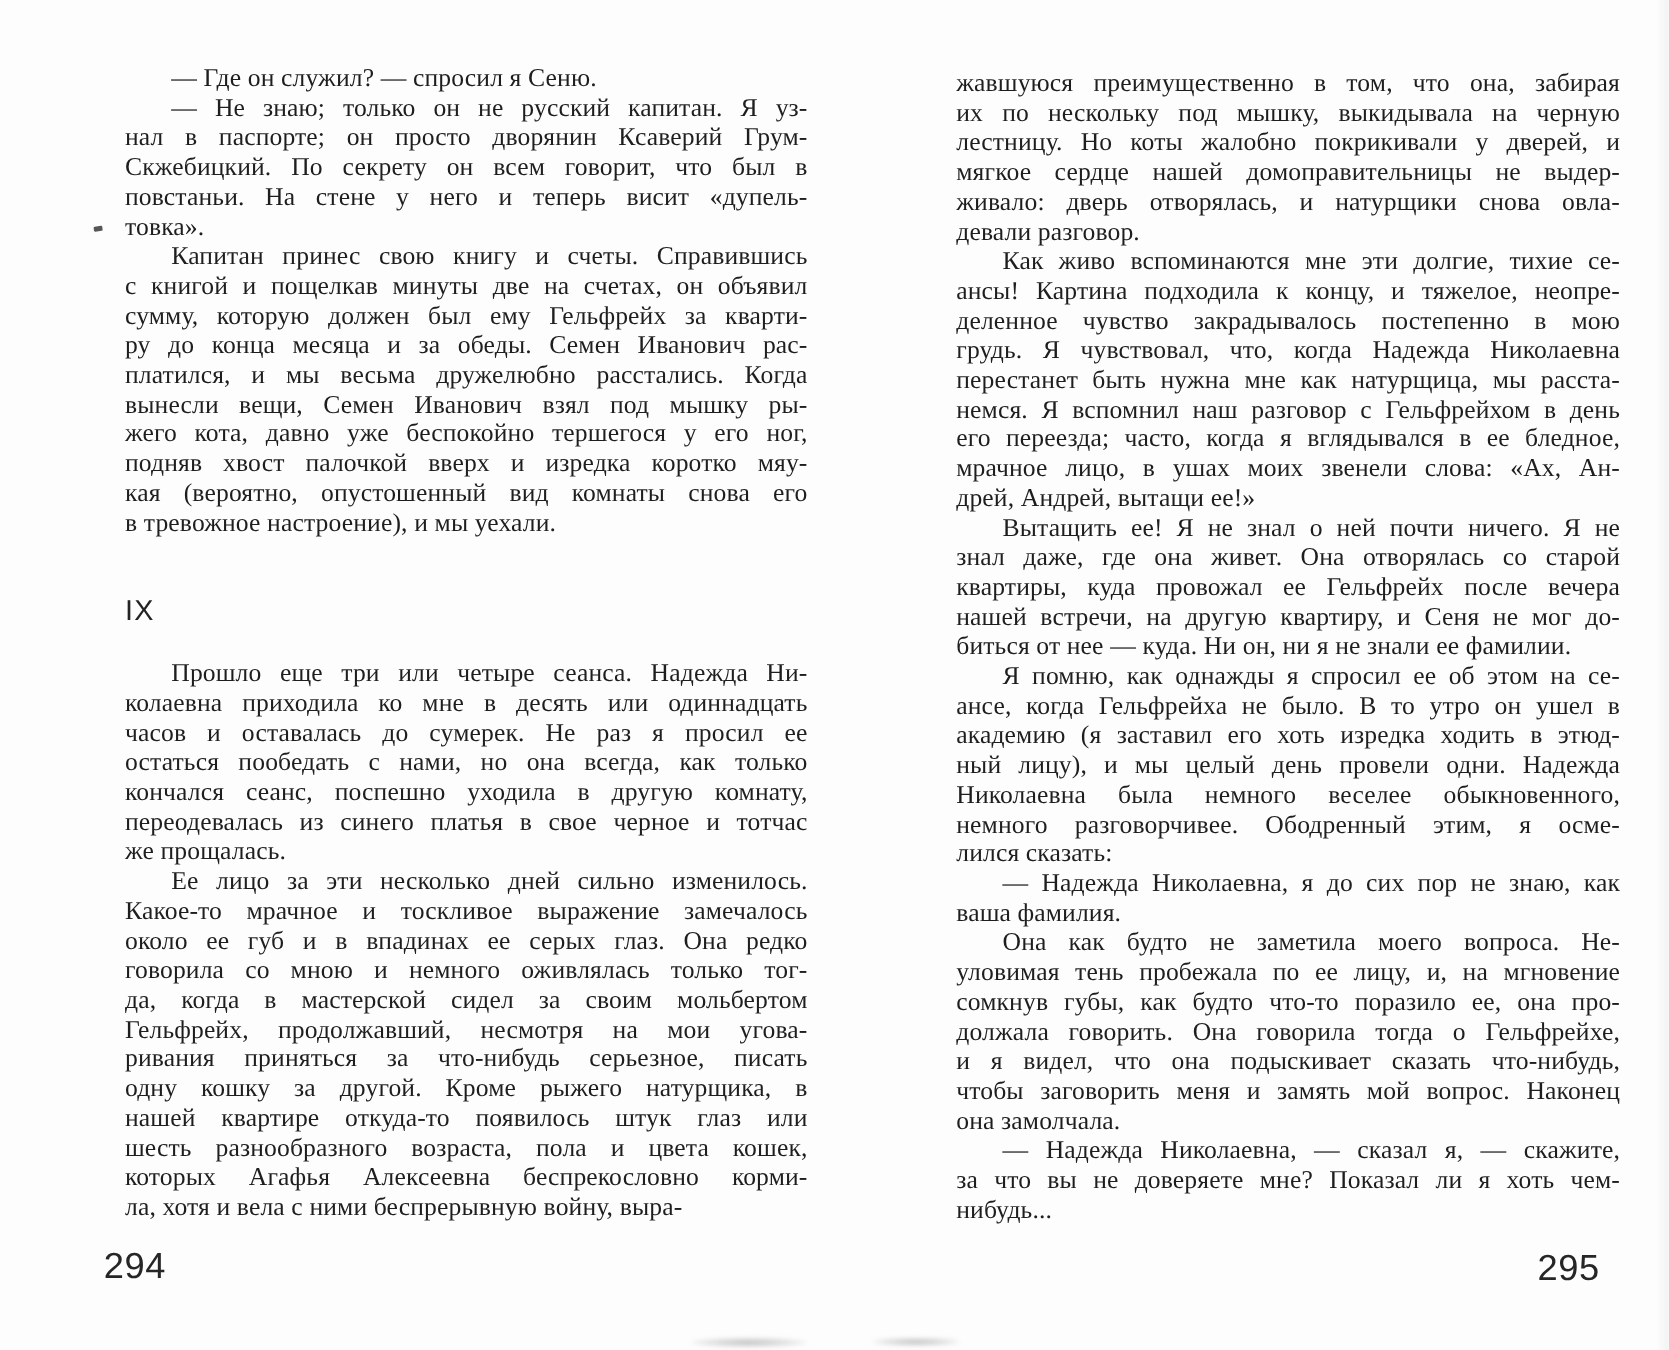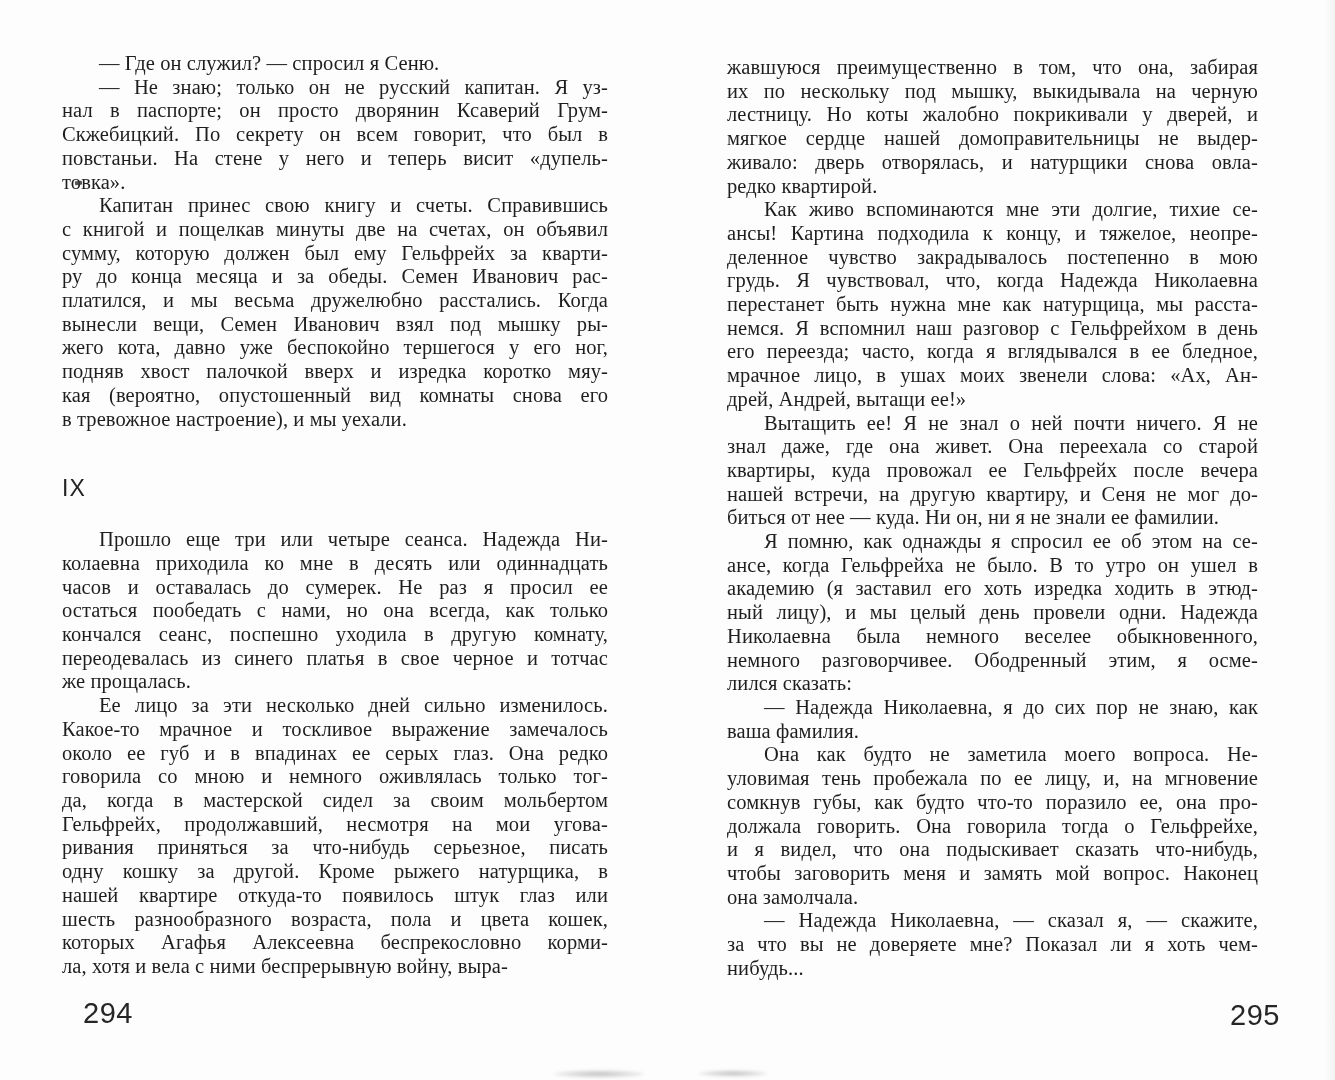--- a/index.html
+++ b/index.html
@@ -11,20 +11,21 @@
     font-family: "Liberation Serif", serif;
     color: #1e1e1e;
   }
   .spread { position: absolute; inset: 0; }
 
   .page-column {
     position: absolute;
     font-size: 20.5px;
     line-height: 23.7px;
     letter-spacing: 0.1px;
+    margin-left: 38px;
   }
   #left-column  { left: 62px;  top: 52px; width: 546px; }
   #right-column { left: 727px; top: 56px; width: 531px; }
 
   .para { margin: 0; }
   .line { text-align: left; }
   .line.fill { text-align: justify; text-align-last: justify; }
   .line.indent { text-indent: 37px; }
 
   .chapter-heading {
@@ -125,36 +126,36 @@
         <div class="line">ла, хотя и вела с ними беспрерывную войну, выра-</div>
       </div>
     </section>
   <section class="page-column" id="right-column">
       <div class="para">
         <div class="line fill">жавшуюся преимущественно в том, что она, забирая</div>
         <div class="line fill">их по нескольку под мышку, выкидывала на черную</div>
         <div class="line fill">лестницу. Но коты жалобно покрикивали у дверей, и</div>
         <div class="line fill">мягкое сердце нашей домоправительницы не выдер-</div>
         <div class="line fill">живало: дверь отворялась, и натурщики снова овла-</div>
-        <div class="line">редко квартирой.</div>
+        <div class="line">девали разговор.</div>
       </div>
       <div class="para">
         <div class="line fill indent">Как живо вспоминаются мне эти долгие, тихие се-</div>
         <div class="line fill">ансы! Картина подходила к концу, и тяжелое, неопре-</div>
         <div class="line fill">деленное чувство закрадывалось постепенно в мою</div>
         <div class="line fill">грудь. Я чувствовал, что, когда Надежда Николаевна</div>
         <div class="line fill">перестанет быть нужна мне как натурщица, мы расста-</div>
         <div class="line fill">немся. Я вспомнил наш разговор с Гельфрейхом в день</div>
         <div class="line fill">его переезда; часто, когда я вглядывался в ее бледное,</div>
         <div class="line fill">мрачное лицо, в ушах моих звенели слова: «Ах, Ан-</div>
         <div class="line">дрей, Андрей, вытащи ее!»</div>
       </div>
       <div class="para">
         <div class="line fill indent">Вытащить ее! Я не знал о ней почти ничего. Я не</div>
-        <div class="line fill">знал даже, где она живет. Она переехала со старой</div>
+        <div class="line fill">знал даже, где она живет. Она отворялась со старой</div>
         <div class="line fill">квартиры, куда провожал ее Гельфрейх после вечера</div>
         <div class="line fill">нашей встречи, на другую квартиру, и Сеня не мог до-</div>
         <div class="line">биться от нее — куда. Ни он, ни я не знали ее фамилии.</div>
       </div>
       <div class="para">
         <div class="line fill indent">Я помню, как однажды я спросил ее об этом на се-</div>
         <div class="line fill">ансе, когда Гельфрейха не было. В то утро он ушел в</div>
         <div class="line fill">академию (я заставил его хоть изредка ходить в этюд-</div>
         <div class="line fill">ный лицу), и мы целый день провели одни. Надежда</div>
         <div class="line fill">Николаевна была немного веселее обыкновенного,</div>

